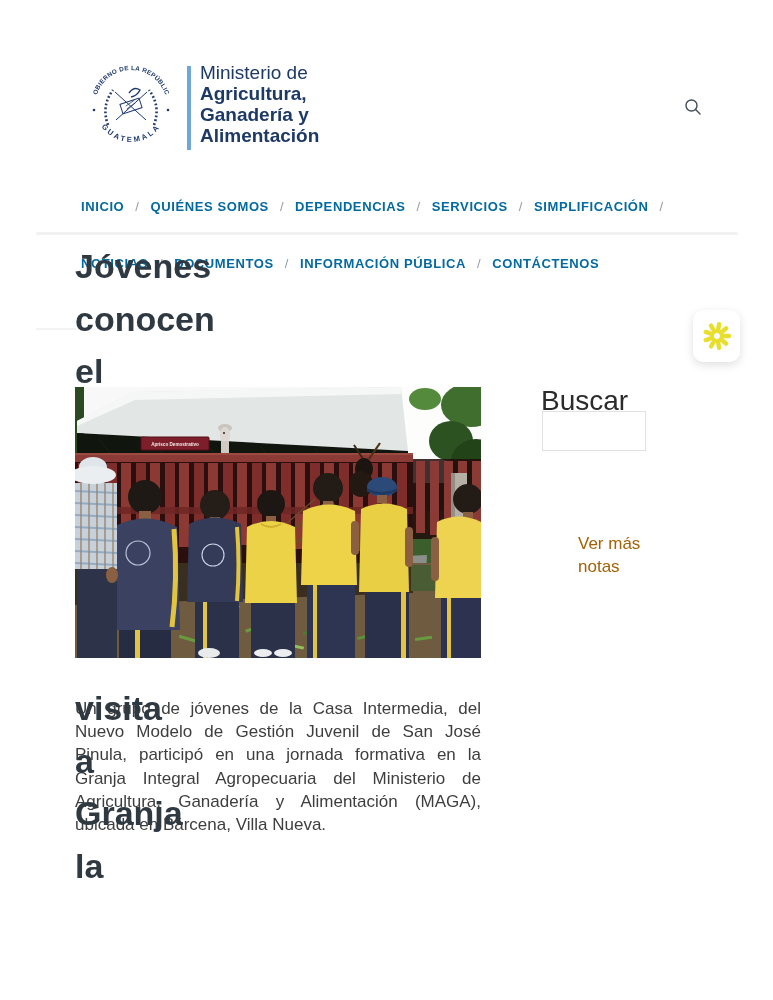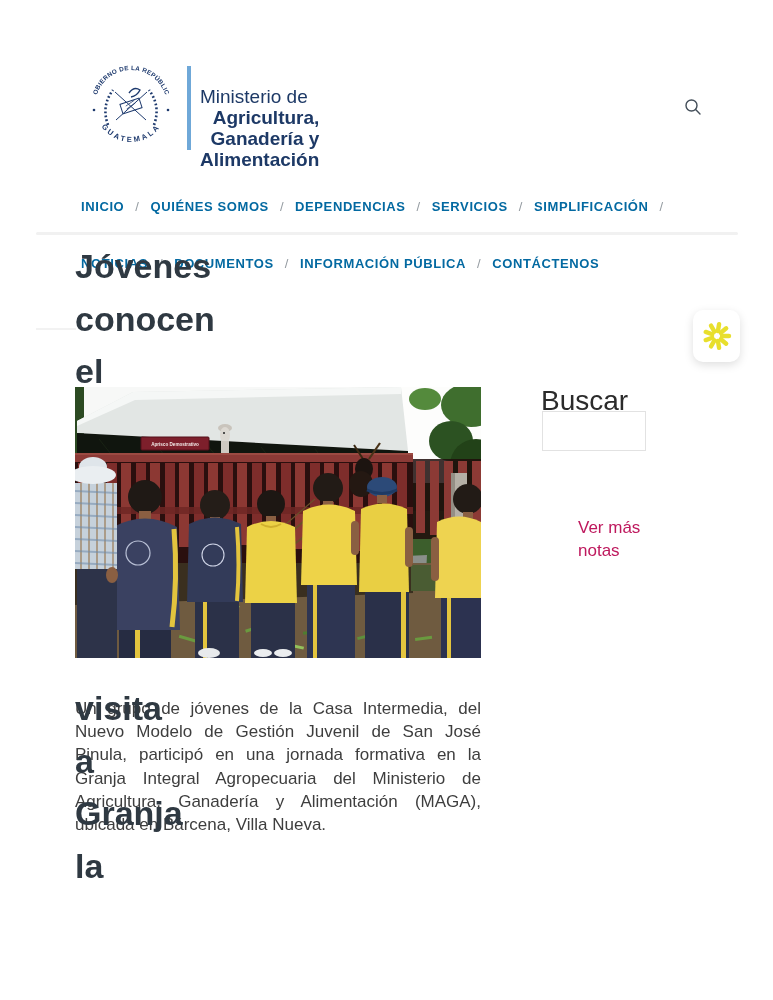--- a/index.html
+++ b/index.html
@@ -1,43 +1,43 @@
 <!DOCTYPE html>
 <html><head>
 <meta charset="utf-8">
 <style>
   html,body{margin:0;padding:0;background:#ffffff;}
   body{width:773px;height:1000px;font-family:"Liberation Sans",sans-serif;}
   .page{position:relative;width:773px;height:1000px;background:#fff;overflow:hidden;}
   .abs{position:absolute;}
   
   .logo-bar{left:187px;top:66px;width:4px;height:84px;background:#6fa8d8;}
-  .ministry{left:200px;top:62px;color:#1d3966;line-height:21px;font-size:19px;margin-top:24px;}
+  .ministry{left:200px;top:62px;color:#1d3966;line-height:21px;font-size:19px;}
   .ministry .light{font-weight:400;}
-  .ministry .bold{font-weight:700;text-align:right;}
+  .ministry .bold{font-weight:700;}
   .search-top{left:683px;top:97px;cursor:pointer;}
   
   .nav-row{left:81px;font-size:13px;font-weight:700;letter-spacing:.6px;color:#3d4650;white-space:nowrap;z-index:1;}
   .nav-row a{color:#0369a1;text-decoration:none;cursor:pointer;}
   .nav-row .sep{color:#949ba1;font-weight:400;margin:0 11px;}
   .row1{top:199px;}
   .row2{top:256px;}
   .divider{left:36px;top:232px;width:702px;height:3px;background:#f1f1f1;border-radius:2px;}
   .divider-frag{left:36px;top:328px;width:40px;height:2px;background:#f2f2f2;}
   
   .title-block{left:75px;width:170px;font-size:34px;font-weight:700;color:#2f3942;line-height:52.5px;z-index:2;margin-top:18px;}
   .title-top{top:240px;}
   .title-bottom{top:664px;}
   .tword{display:block;}
   .photo{left:75px;top:387px;z-index:3;}
   .body-par{left:75px;top:697px;width:406px;font-size:17px;line-height:23.2px;color:#3e3e3e;text-align:justify;z-index:1;margin:0;}
   
   .buscar-label{left:541px;top:385px;font-size:28px;color:#2b2b2b;text-align:right;}
   .buscar-input{left:542px;top:411px;width:104px;height:40px;border:1px solid #e2e2e2;background:#fff;box-sizing:border-box;font-size:15px;padding:4px 8px;color:#333;outline:none;}
-  .more-notes{left:578px;top:516px;width:72px;font-size:17px;line-height:23px;color:#be185d;cursor:pointer;text-decoration:none;display:block;}
+  .more-notes{left:578px;top:532px;width:72px;font-size:17px;line-height:23px;color:#a16207;cursor:pointer;text-decoration:none;display:block;}
   
   .acc-btn{left:693px;top:310px;width:47px;height:52px;background:#fff;border:none;border-radius:10px;box-shadow:0 3px 10px rgba(0,0,0,.13);display:flex;align-items:center;justify-content:center;cursor:pointer;}
 </style>
 </head>
 <body>
 
 <div class="page">
 
   <svg class="abs" style="left:86px;top:61px" width="90" height="90" viewBox="0 0 90 90">
     <defs>

